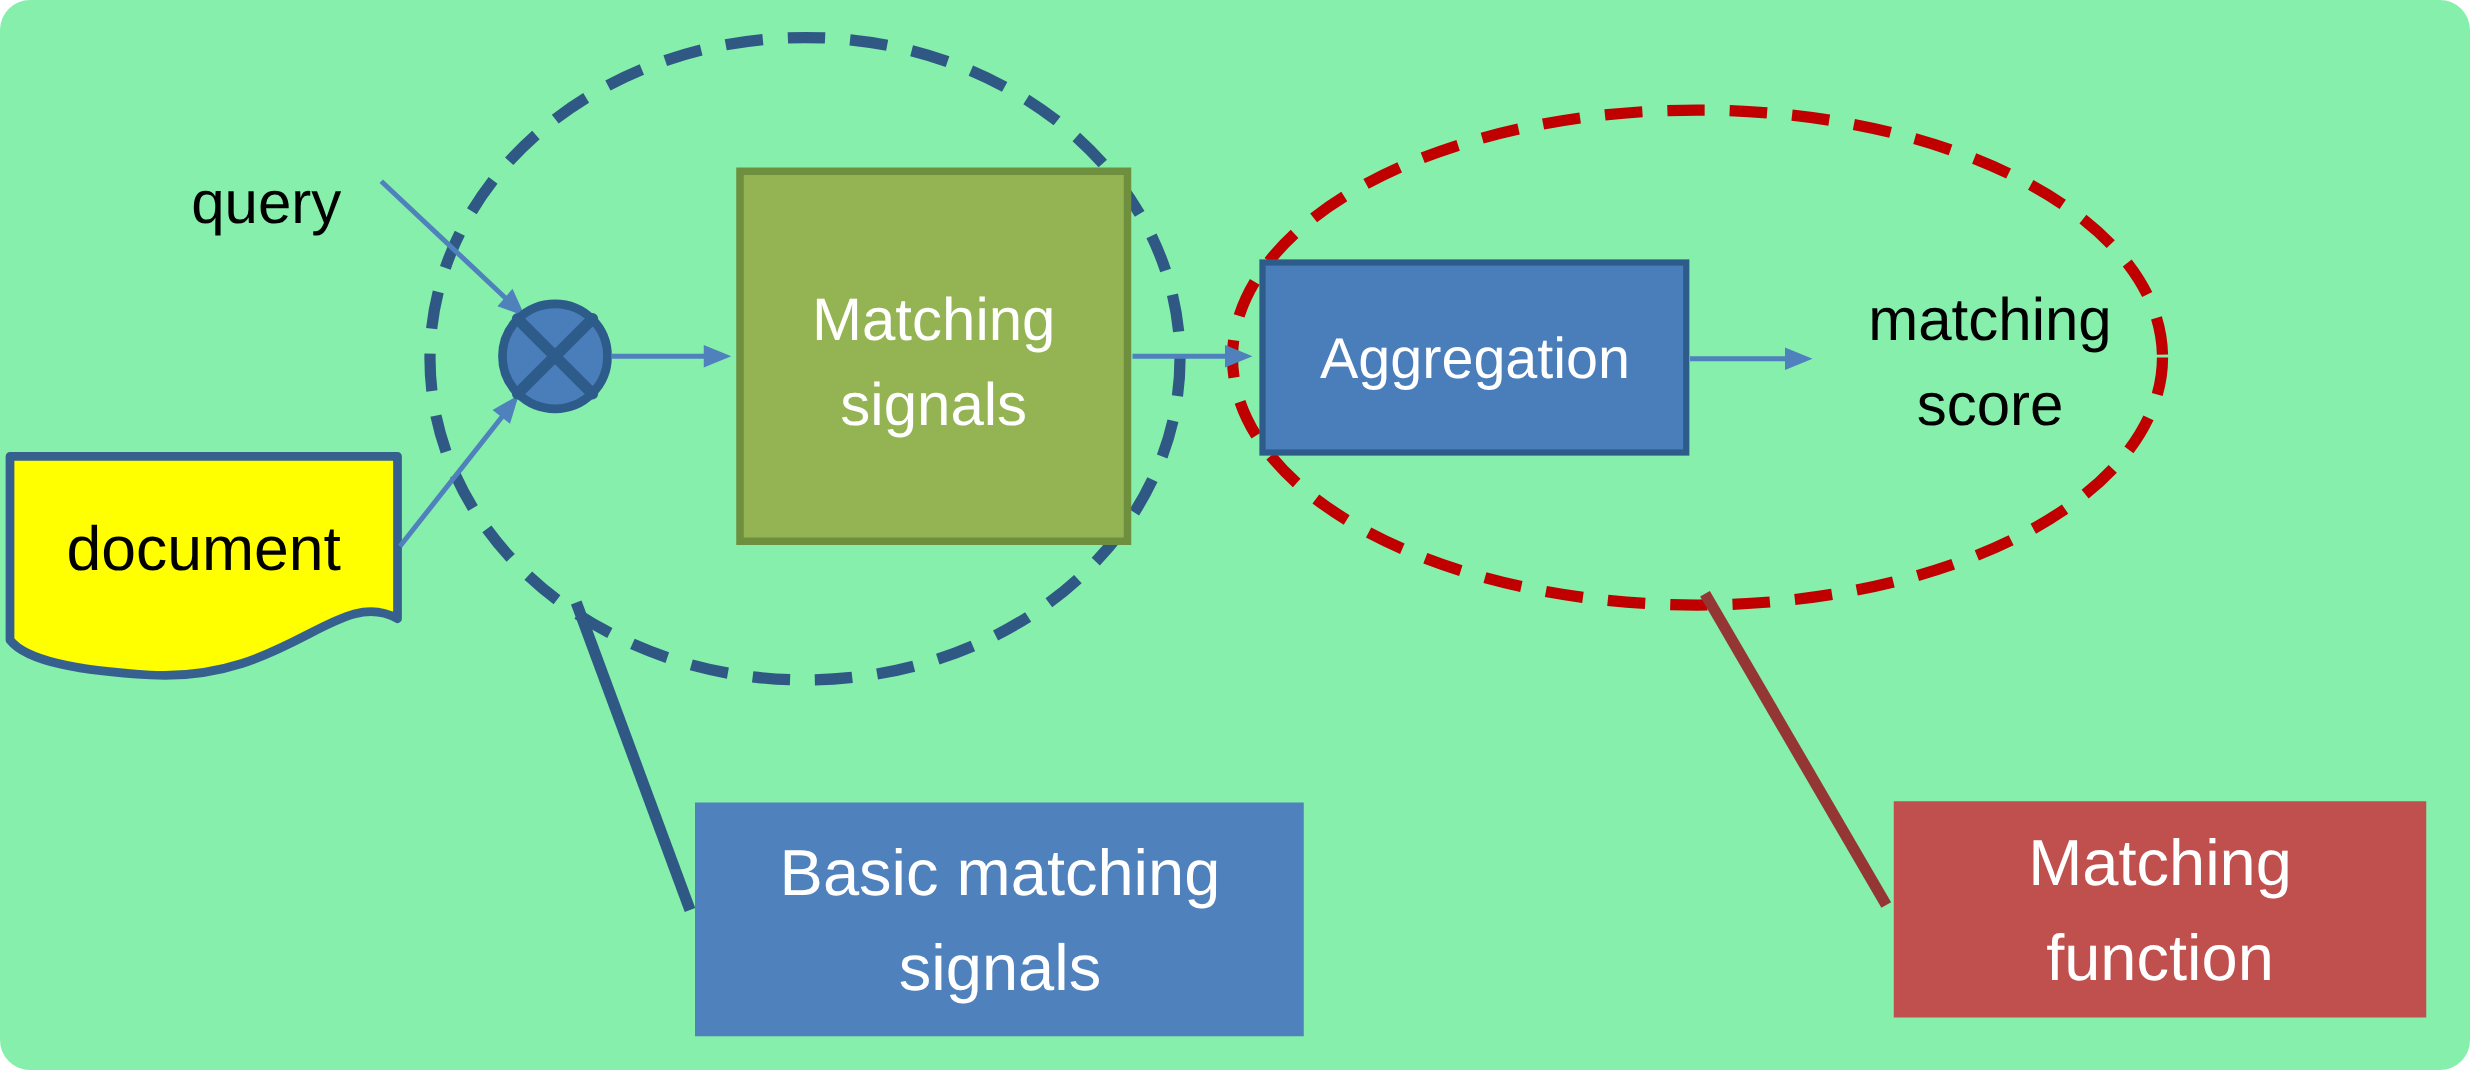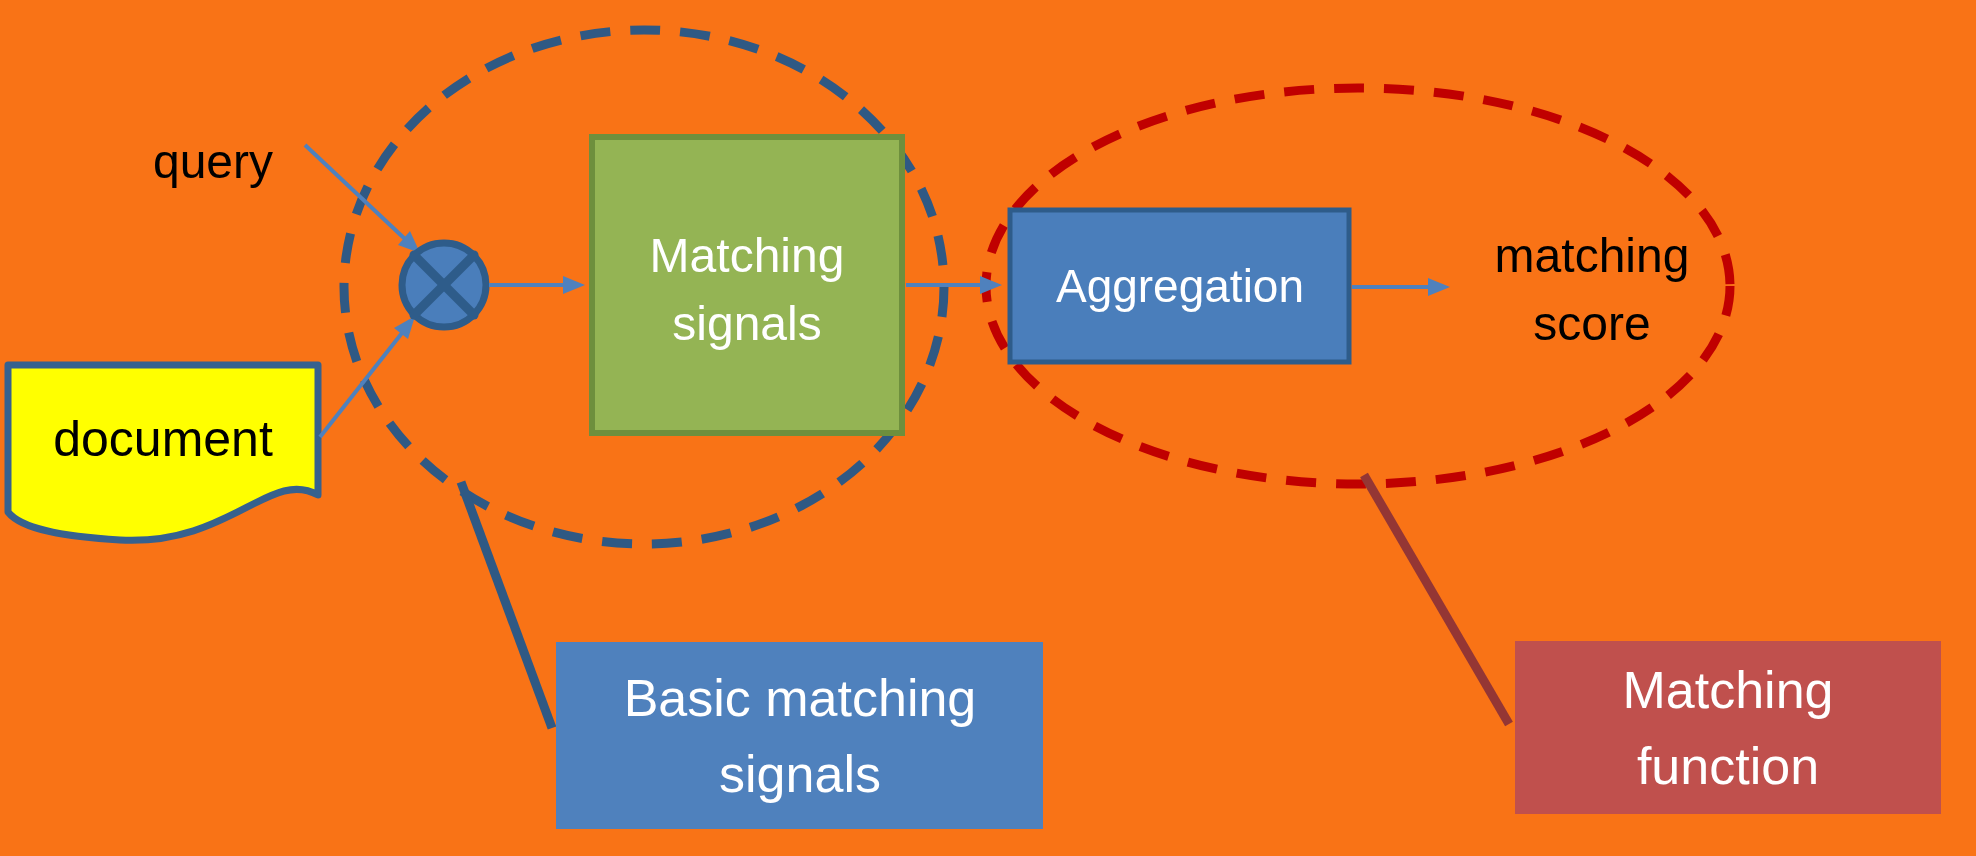--- a/index.html
+++ b/index.html
@@ -1,16 +1,16 @@
 <!DOCTYPE html>
 <html><head>
 <meta charset="utf-8">
 <style>
   html,body { margin:0; padding:0; background:#ffffff; }
-  .page { position:relative; width:1976px; height:856px; background:#f97316; overflow:hidden; }
+  .page { position:relative; width:1976px; height:856px; background:#86efac; overflow:hidden;border-radius:24px; }
   svg text { font-family:"Liberation Sans", sans-serif; }
   .t-black  { fill:#000000; font-size:48px; }
   .t-doc    { fill:#000000; font-size:50px; }
   .t-white48{ fill:#ffffff; font-size:48px; }
   .t-white46{ fill:#ffffff; font-size:46px; }
   .t-white52{ fill:#ffffff; font-size:52px; }
   .mid { text-anchor:middle; }
 </style>
 </head>
 <body>

